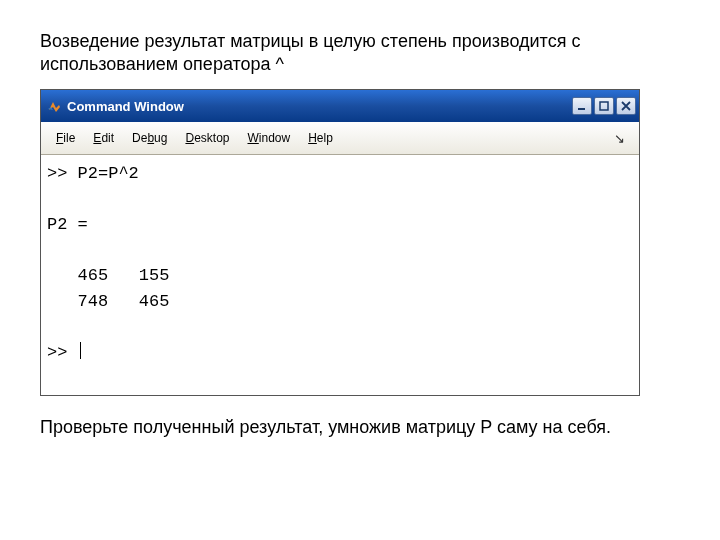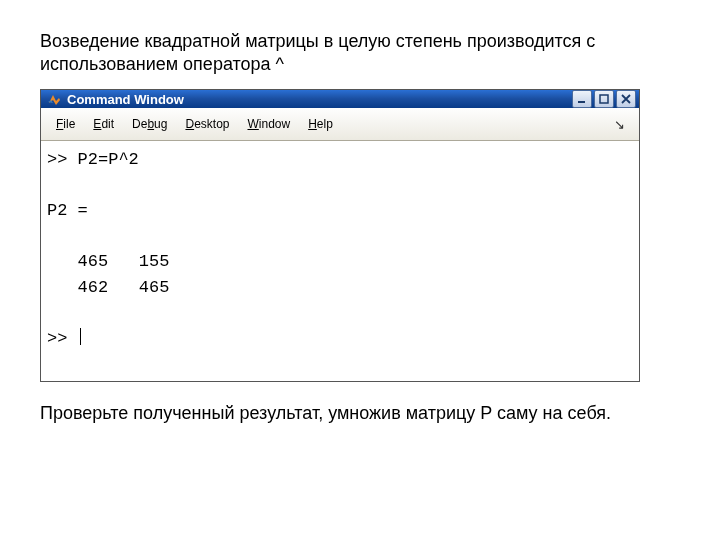--- a/index.html
+++ b/index.html
@@ -16,21 +16,21 @@
     .caption-top {
       margin-bottom: 14px;
       line-height: 1.25;
     }
     .window {
       width: 600px;
       border: 1px solid #555;
       box-shadow: 0 0 0 1px #888 inset;
     }
     .titlebar {
-      height: 18px;
+      height: 32px;
       background: linear-gradient(to bottom, #2a6fd4 0%, #1a4ea0 50%, #083a88 100%);
       display: flex;
       align-items: center;
       padding: 0 3px 0 5px;
       color: #fff;
     }
     .titlebar-icon {
       width: 16px;
       height: 16px;
       margin-right: 5px;
@@ -104,21 +104,21 @@
       margin-left: 2px;
     }
     .caption-bottom {
       margin-top: 20px;
       line-height: 1.25;
     }
   </style>
 </head>
 <body>
 
-<div class="caption-top">Возведение квадратной матрицы в целую степень производится с использованием оператора ^</div>
+<div class="caption-top">Возведение результат матрицы в целую степень производится с использованием оператора ^</div>
 
 <div class="window">
   <div class="titlebar">
     <span class="titlebar-icon">
       <svg viewBox="0 0 16 16">
         <path d="M3 12 L7 4 L10 10 L13 7 L14 9 L10 14 L7 9 Z" fill="#e98a2b"></path>
         <path d="M2 11 L5 9 L7 12 Z" fill="#3a7ab7"></path>
       </svg>
     </span>
     <span class="titlebar-text">Command Window</span>
@@ -150,18 +150,18 @@
     <span class="menu-item"><span class="ul">H</span>elp</span>
     <span class="menu-spacer"></span>
     <span class="menubar-glyph">↘</span>
   </div>
 
   <div class="console"><span>&gt;&gt; P2=P^2</span>
 <span></span>
 <span>P2 =</span>
 <span></span>
 <span>   465   155</span>
-<span>   462   465</span>
+<span>   748   465</span>
 <span></span>
 <span>&gt;&gt; </span><span class="cursor"></span></div>
 </div>
 
 <div class="caption-bottom">Проверьте полученный результат, умножив матрицу P саму на себя.</div>
 
 </body></html>

